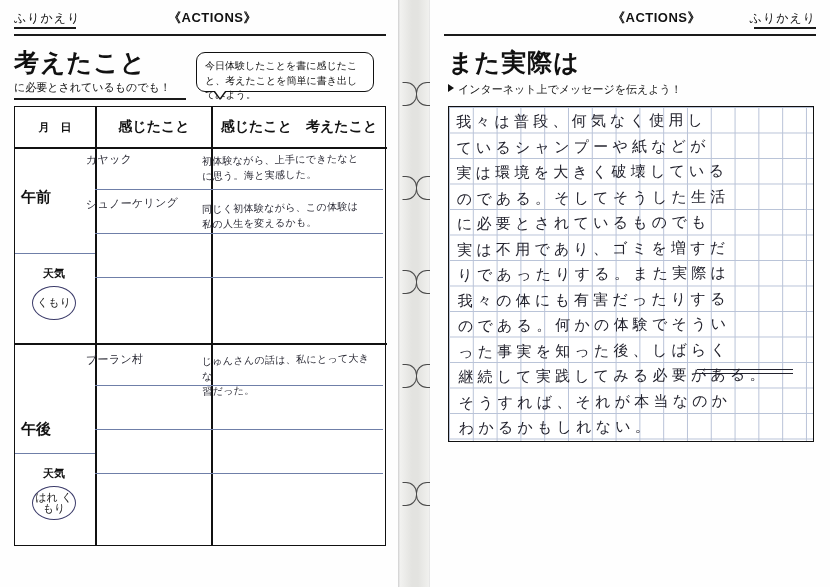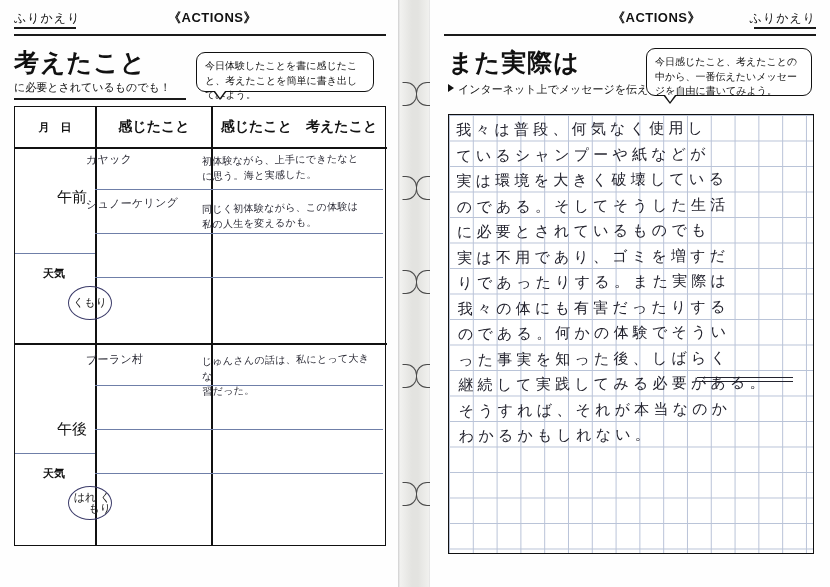--- a/index.html
+++ b/index.html
@@ -154,22 +154,22 @@
     position: absolute;
     font-size: 11px;
     font-weight: bold;
     display: flex;
     align-items: center;
     justify-content: center;
   }
   .rowlabel {
     position: absolute;
     font-size: 15px;
-    font-weight: normal;
-    text-align: right;
+    font-weight: bold;
+    text-align: left;
     line-height: 1.15;
     width: 66px;
   }
   .weather {
     position: absolute;
     font-size: 11px;
     font-weight: bold;
     text-align: center;
     width: 66px;
   }
@@ -179,22 +179,21 @@
     border: 1.4px solid #3c3c6a;
     border-radius: 50%;
     box-sizing: border-box;
     display: flex;
     align-items: center;
     justify-content: center;
     font-size: 11px;
     color: #222;
     font-family: "DejaVu Sans", sans-serif;
     line-height: 1.05;
-    text-align: right;
-    margin-left: 36px;
+    text-align: center;
   }
 
   
   .hw {
     position: absolute;
     font-family: "DejaVu Sans", sans-serif;
     font-size: 11px;
     color: #2a2a35;
     line-height: 1.5;
     letter-spacing: .3px;
@@ -330,26 +329,22 @@
       <div class="hdr-small" style="position:absolute; right:14px; top:10px;">ふりかえり</div>
       <div class="hdr-label" style="position:absolute; left:182px; top:9px;">《ACTIONS》</div>
       <div class="hdr-line" style="left:14px; top:34px; width:372px;"></div>
     </div>
 
     <div class="title-main" style="left:18px; top:46px;">また実際は</div>
     <div class="title-sub" style="left:18px; top:82px;">
       <span class="bullet"></span><span>インターネット上でメッセージを伝えよう！</span>
     </div>
 
-    <div class="callout" style="left:216px; top:48px; width:166px; height:48px;">
-      <span>今日感じたこと、考えたことの中から、一番伝えたいメッセージを自由に書いてみよう。</span>
-      <span class="tail"></span>
-    </div>
-
-    <div class="gridbox" style="left:18px; top:114px; width:366px; height:440px;">
+
+    <div class="gridbox" style="left:18px; top:106px; width:366px; height:336px;">
       <div class="gridlines"></div>
       <div class="gridtext">我々は普段、何気なく使用し
 ているシャンプーや紙などが
 実は環境を大きく破壊している
 のである。そしてそうした生活
 に必要とされているものでも
 実は不用であり、ゴミを増すだ
 りであったりする。また実際は
 我々の体にも有害だったりする
 のである。何かの体験でそうい

